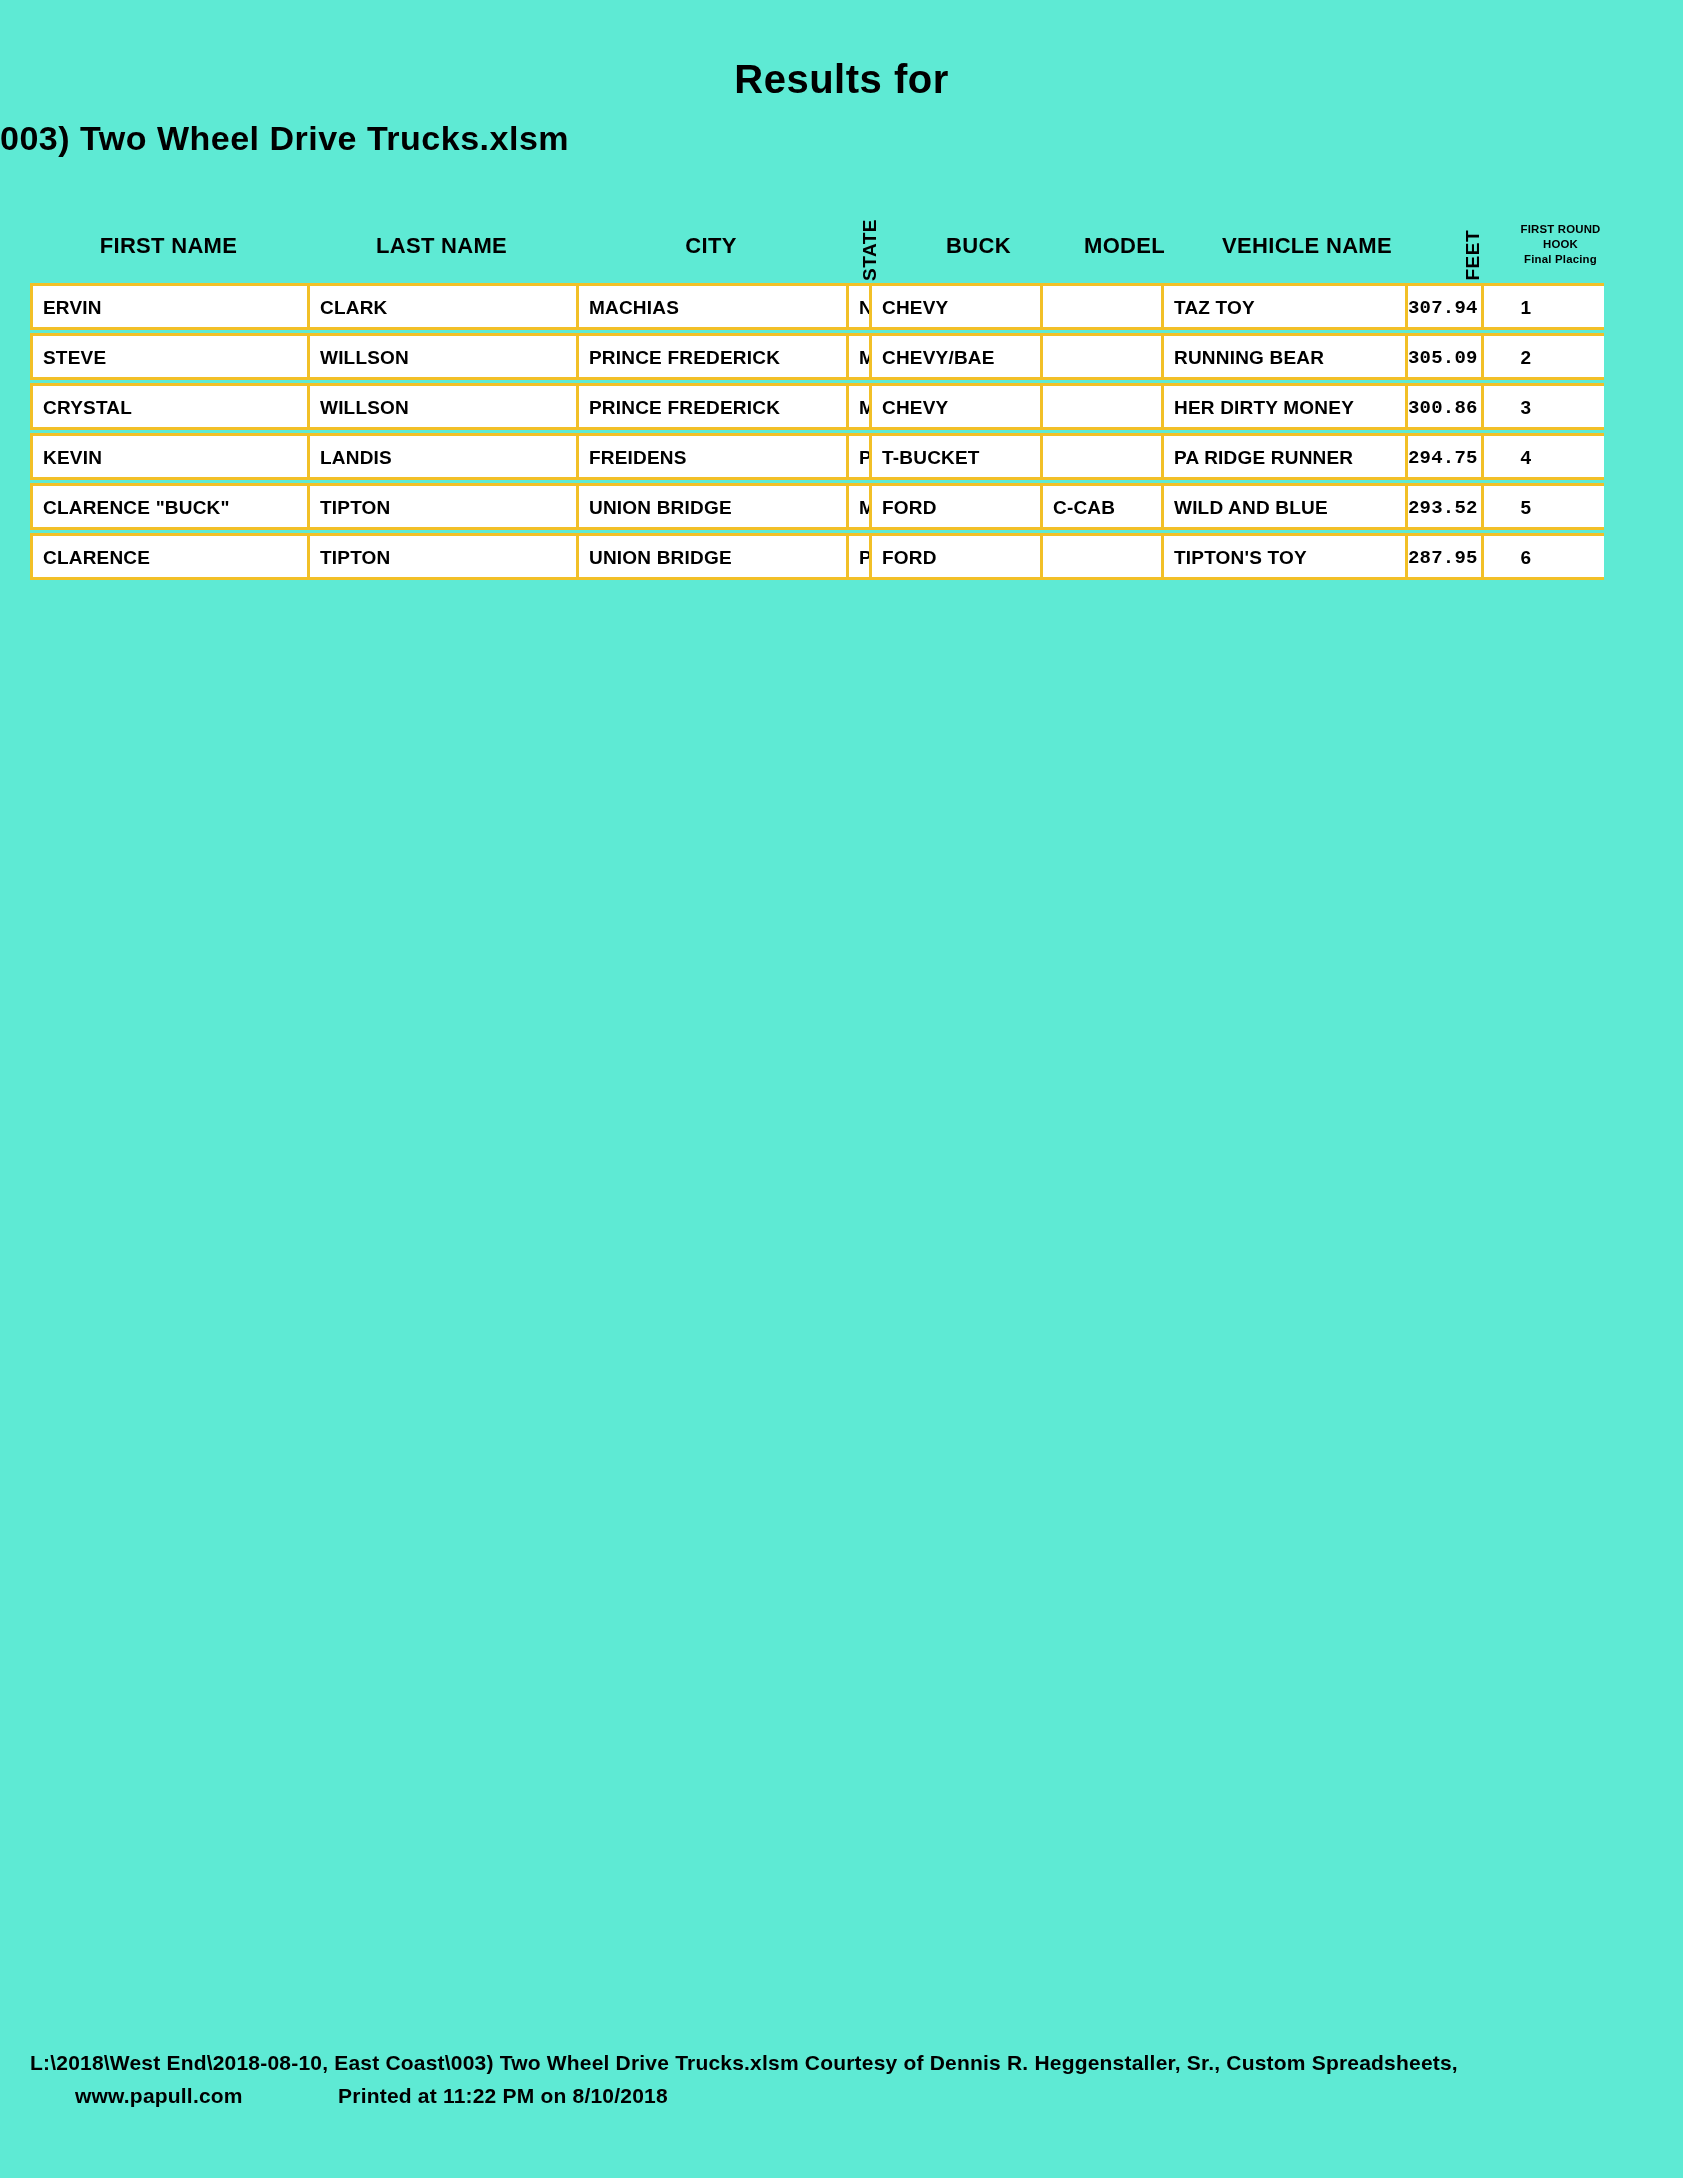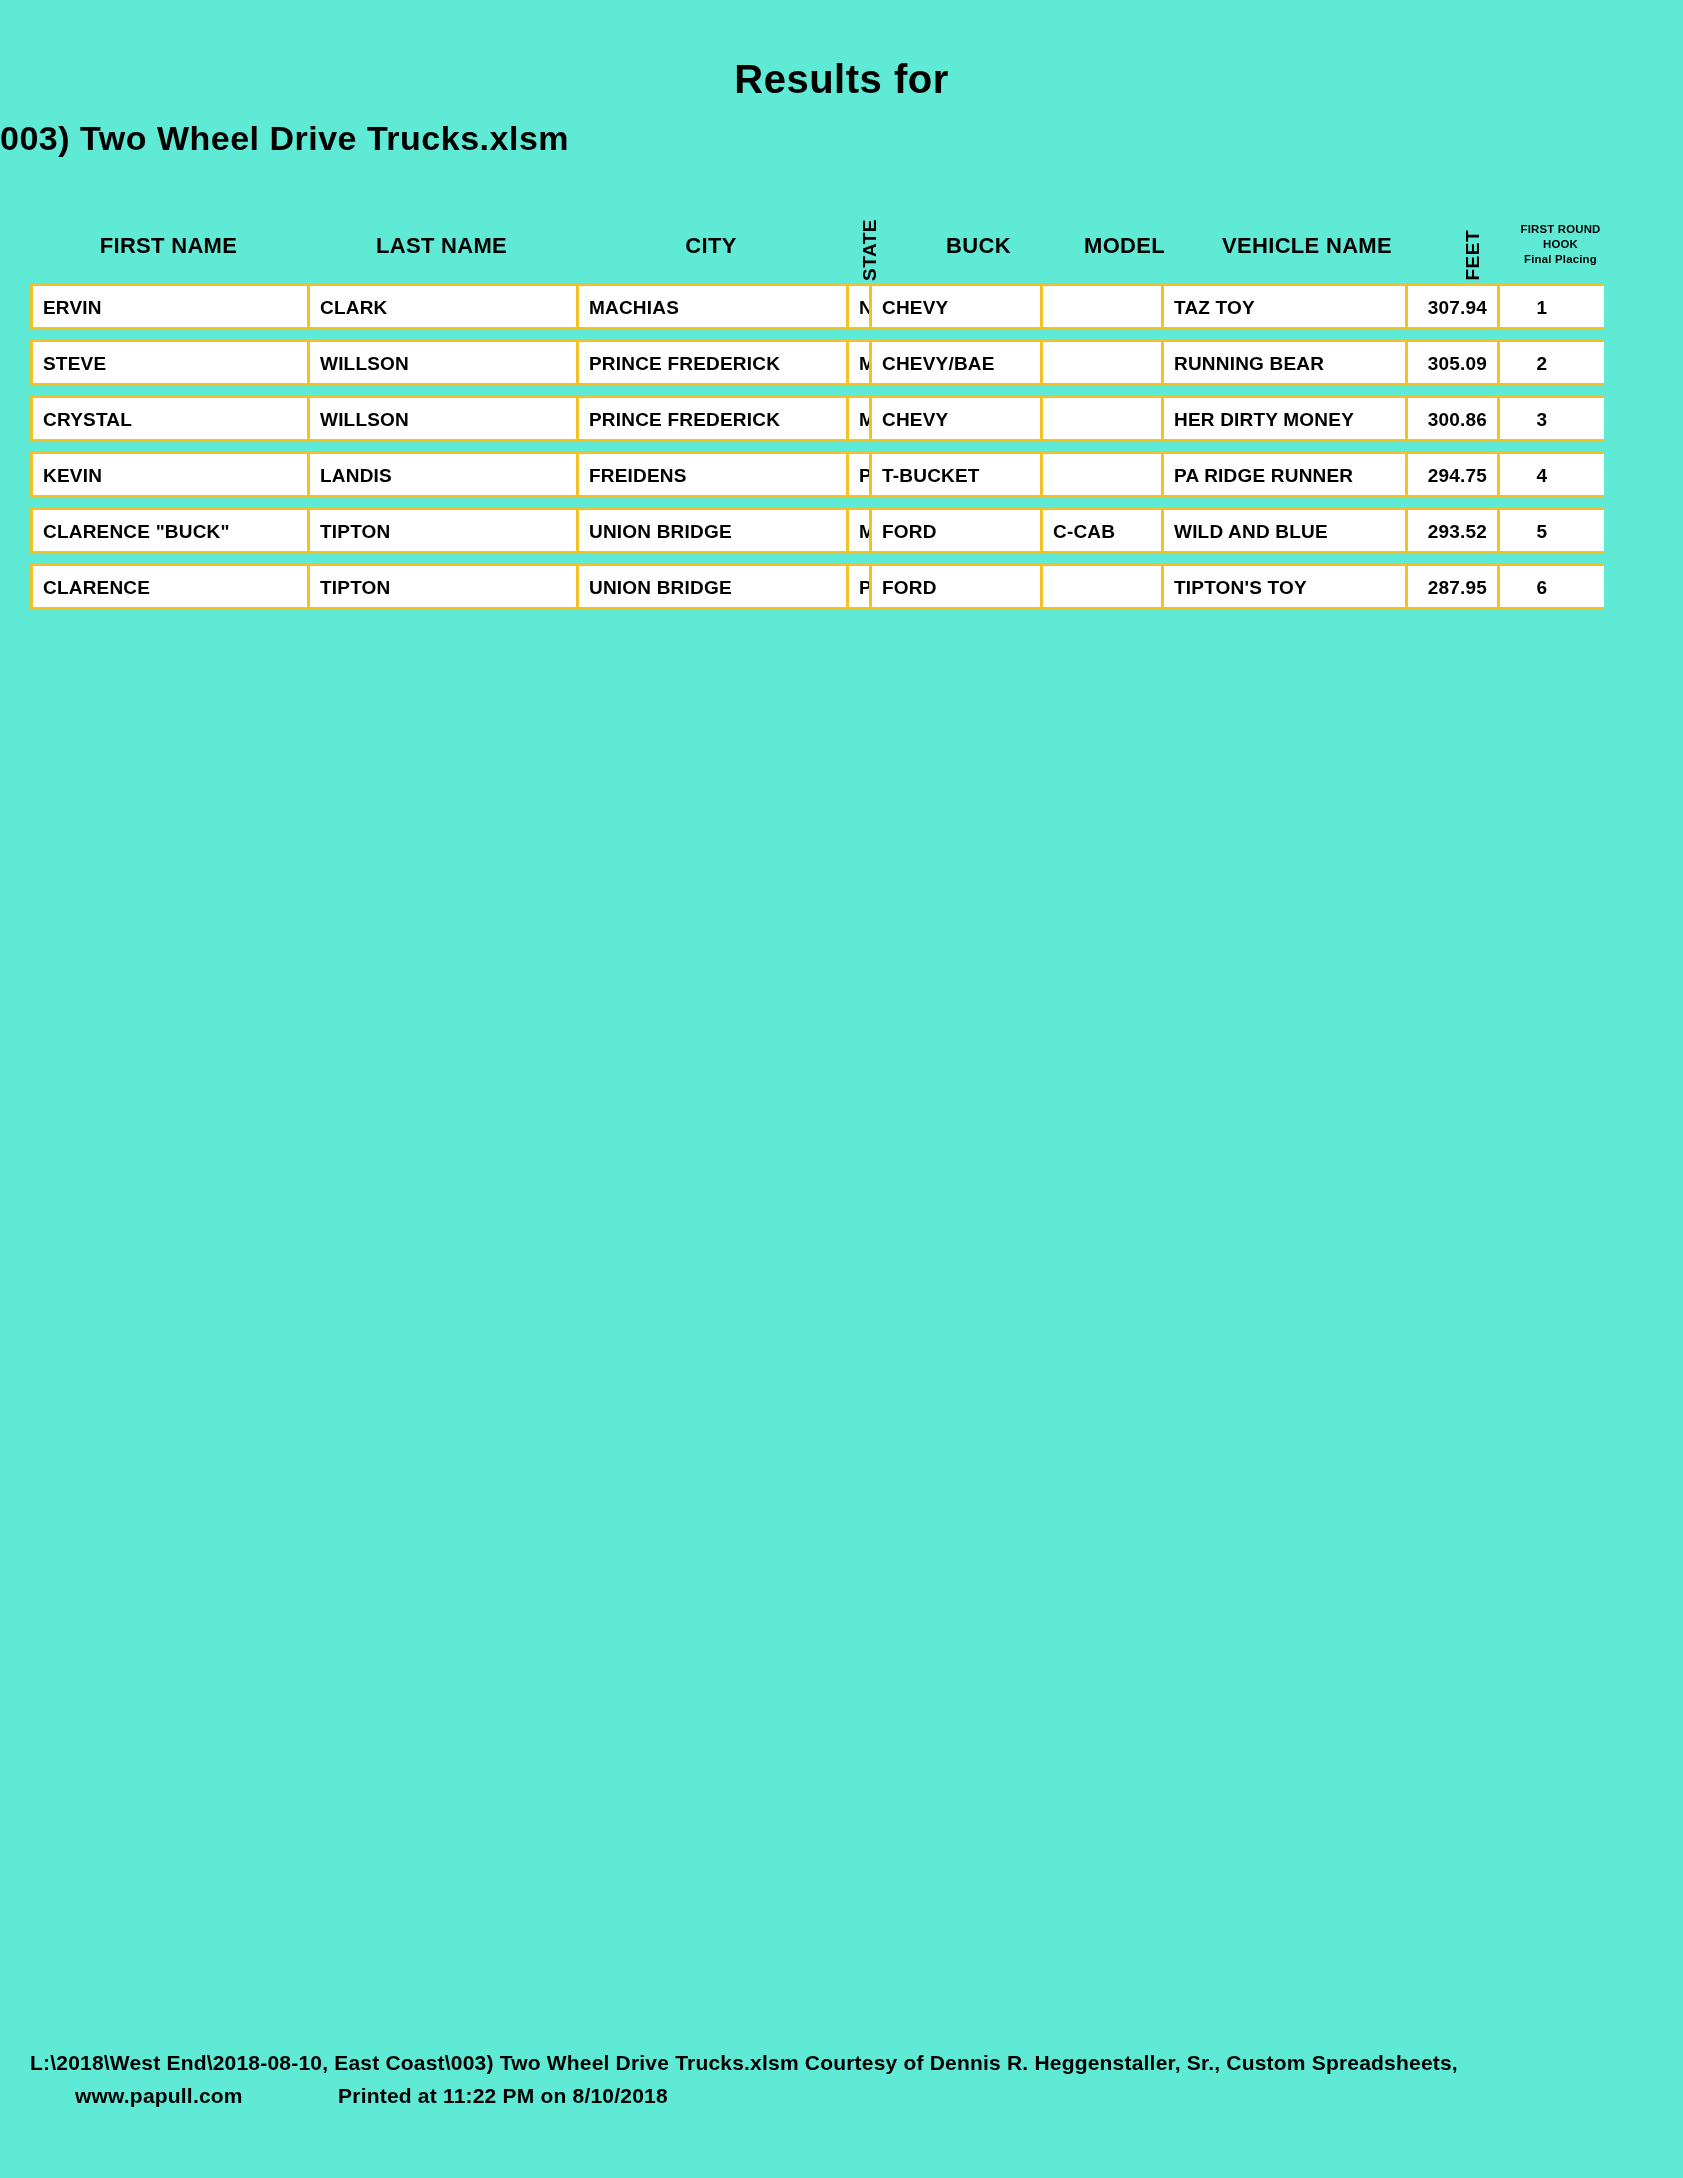--- a/index.html
+++ b/index.html
@@ -40,38 +40,38 @@
     padding-bottom:16px; font-size:11.4px; line-height:15px; text-align:center;
     letter-spacing:0.2px;
   }
   .tbody{}
   .tr{
     display:flex;
     box-sizing:border-box;
     height:47px;
     border:3px solid var(--gold,#F2C027);
     border-right:none;
-    margin-bottom:9px;
+    margin-bottom:3px;
     background:#ffffff;
   }
   .td{
     box-sizing:border-box; flex:0 0 auto;
     border-left:3px solid var(--gold,#F2C027);
     padding:11px 0 0 10px;
     font-size:19px; white-space:nowrap; overflow:hidden;
     letter-spacing:0.2px;
   }
   .td.first{border-left:none;}
   
   .h0{width:277px}.h1{width:269px}.h2{width:270px}.h3{width:47px}.h4{width:171px}
   .h5{width:121px}.h6{width:244px}.h7{width:88px}.h8{width:87px}
   
   .c0{width:274px}.c1{width:269px}.c2{width:270px}.c3{width:23px; }
   .c4{width:171px}.c5{width:121px}.c6{width:244px}
-  .c7{width:92px; text-align:right; padding-right:10px; padding-left:0;}
+  .c7{width:76px; text-align:right; padding-right:10px; padding-left:0;font-family:Liberation Mono, monospace;}
   .c8{width:87px; text-align:center; padding-left:0;}
   .footer{
     position:absolute; left:30px; top:2051px;
     font-size:21px; letter-spacing:0.2px; white-space:nowrap;
   }
   .f2{margin-top:9px;margin-left:45px;}
   .site{display:inline-block; width:257px;}
 </style>
 </head>
 <body>

